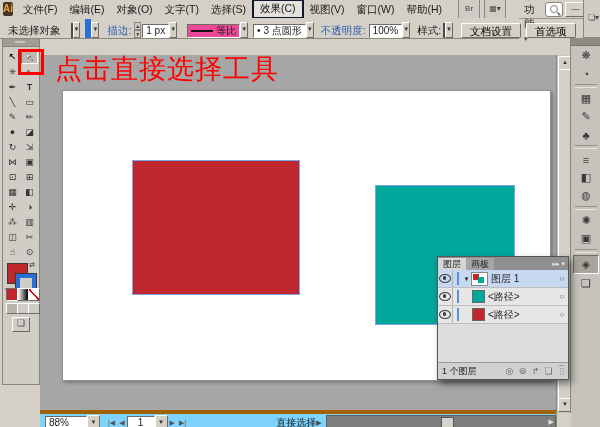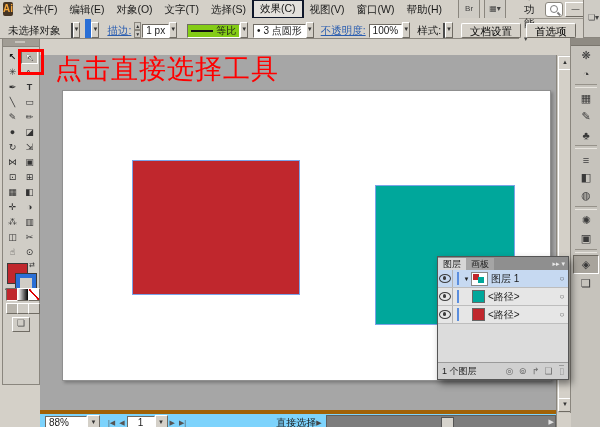--- a/index.html
+++ b/index.html
@@ -2,21 +2,21 @@
 <html><head>
 <meta charset="utf-8">
 <style>
   html,body{margin:0;padding:0}
   #app{position:relative;width:600px;height:427px;background:#d4d0c8;
        font-family:"Liberation Sans","DejaVu Sans",sans-serif;font-size:11px;color:#1a1a1a;
        overflow:hidden;user-select:none}
   .bev-out{border:1px solid;border-color:#ffffff #6f6b63 #6f6b63 #ffffff}
   .field{background:#fff;border:1px solid;border-color:#6f6b63 #fff #fff #6f6b63;height:12px;line-height:12px;font-size:10px;padding:0 3px}
   .dd{width:11px;height:14px;background:#d4d0c8;border:1px solid;border-color:#fff #6f6b63 #6f6b63 #fff;font-size:6px;line-height:13px;text-align:center;color:#333}
-  .link{color:#2a5db0;text-decoration:underline}
+  .link{color:#2a5db0;}
   
   .menubar{position:absolute;top:0;left:0;width:600px;height:18px;display:flex;align-items:center;border-bottom:1px solid #9a968e;background:#d4d0c8}
   .ailogo{width:18px;height:14px;margin:0 4px 0 3px;background:#463524;color:#f3a73d;font-weight:bold;font-size:10px;text-align:center;line-height:14px;border-radius:2px}
   .mitem{padding:0 6px;height:16px;line-height:16px;white-space:nowrap;font-size:10.5px}
   .mitem.boxed{border:2px solid #0f172a;background:#e4e1dc;line-height:14px}
   .sepv{width:1px;height:12px;background:#9a968e;margin:0 5px}
   .minibtn{height:13px;min-width:16px;background:#cfccc5;border:1px solid #8a867e;font-size:8px;line-height:12px;text-align:center;margin-right:4px;color:#444;padding:12px 2px}
   .searchbox{width:90px;height:13px;background:#fff;border:1px solid #8a867e;border-radius:3px;display:flex;align-items:center;padding:0 4px;margin-left:10px}
   .mag{width:6px;height:6px;border:1.5px solid #7c7c7c;border-radius:50%;position:relative}
   .mag::after{content:"";position:absolute;width:4px;height:1.5px;background:#7c7c7c;right:-4px;bottom:-2px;transform:rotate(45deg)}
@@ -129,21 +129,21 @@
     <span class="swatch" style="margin-left: 5px; background: rgb(255, 255, 255); border-width: 3px; border-color: rgb(42, 111, 214);"></span>
     <span class="dd">▼</span>
     <span class="link" style="margin:0 3px 0 8px">描边:</span>
     <span class="spin">
       <span>▲</span>
       <span>▼</span>
     </span>
     <span class="field" style="width:26px">1 px</span>
     <span class="dd">▼</span>
     <span class="sepv"></span>
-    <span class="field" style="width:48px;display:inline-flex;align-items:center;gap:3px;background:#84cc16">
+    <span class="field" style="width:48px;display:inline-flex;align-items:center;gap:3px;background:#ec4899">
       <span style="display:inline-block;width:22px;height:2px;background:#111"></span>
       <span>等比</span>
     </span>
     <span class="dd">▼</span>
     <span class="field" style="width:52px;margin-left:5px"><span>•</span> <span>3 点圆形</span></span>
     <span class="dd">▼</span>
     <span class="link" style="margin:0 3px 0 7px">不透明度:</span>
     <span class="field" style="width:28px">100%</span>
     <span class="dd">▼</span>
     <span style="margin:0 2px 0 7px">样式:</span>

